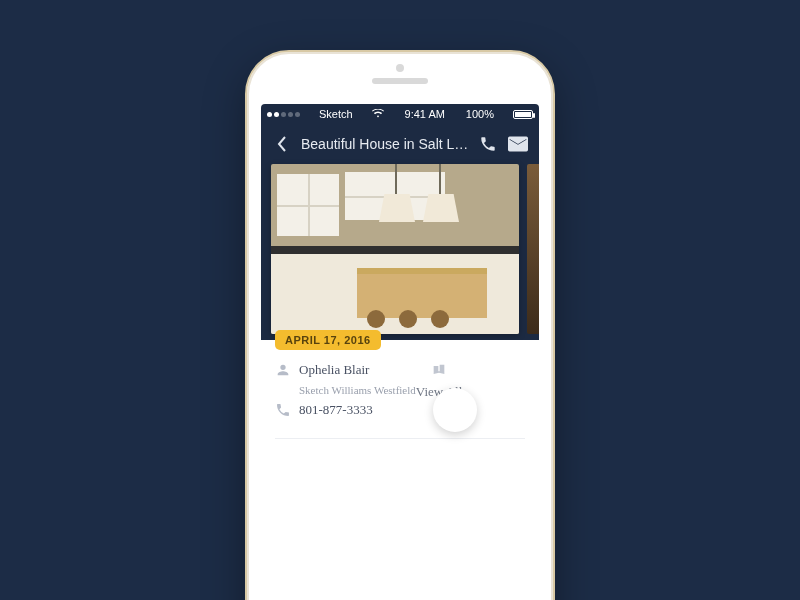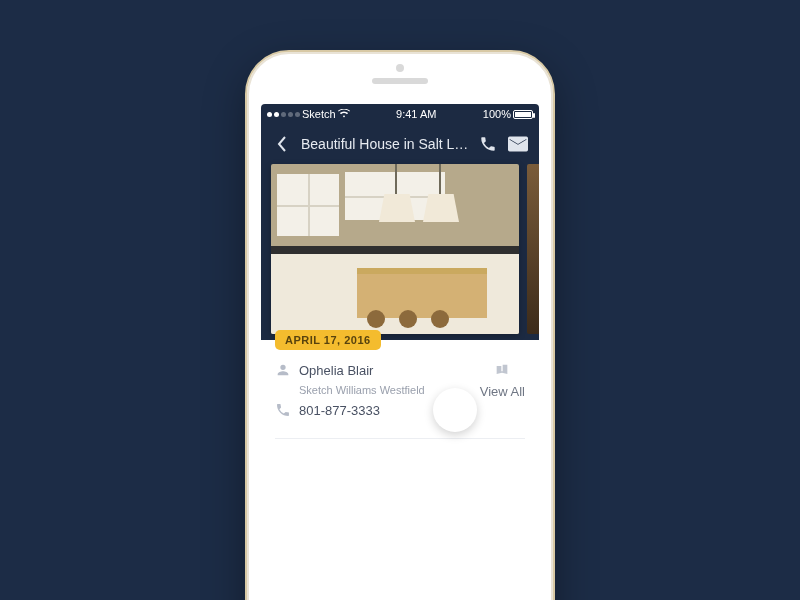--- a/index.html
+++ b/index.html
@@ -34,21 +34,21 @@
     position:absolute; left:14px; right:14px; top:52px; bottom:60px;
     border-radius: 4px;
     overflow:hidden;
     background:#1c2a42;
   }
   
   .status {
     height:20px; display:flex; align-items:center; justify-content:space-between;
     padding:0 6px; color:#fff; font-size:11px;
   }
-  .status .left, .status .right { display:flex; align-items:center; gap:2px; }
+  .status .left, .status .right { display:flex; align-items:center; gap:19px; }
   .dots { display:flex; gap:2px; }
   .dot { width:5px;height:5px;border-radius:50%;background:rgba(255,255,255,.3); }
   .dot.on { background:#fff; }
   .battery { width:20px;height:9px;border:1px solid #fff;border-radius:2px;position:relative; }
   .battery::after { content:"";position:absolute;right:-3px;top:2px;width:2px;height:5px;background:#fff;border-radius:1px; }
   .battery .fill { position:absolute;left:1px;top:1px;bottom:1px;width:16px;background:#fff; }
   
   .navbar {
     height:40px; display:flex; align-items:center; gap:8px;
     padding:0 10px; color:#e6eaf0;
@@ -99,21 +99,21 @@
   }
   .badge {
     position:absolute; left:14px; top:-10px;
     padding:4px 10px;
     background:#f4bc2e; color:#58430e;
     font-size:11px; font-weight:700; letter-spacing:.5px;
     border-radius:5px;
   }
   .meta {
     padding:22px 14px 10px 14px;
-    display:flex; justify-content:space-between;
+    display:flex; justify-content:flex-start;font-family:Liberation Serif, serif;
   }
   .agent { display:flex; flex-direction:column; gap:6px; }
   .row { display:flex; align-items:center; gap:8px; color:#495163; font-size:13px; }
   .row.small { color:#9aa0ad; font-size:11px; padding-left:24px; }
   .mini-icon { width:16px;height:16px;color:#b6bcc8;flex:0 0 16px; }
   .viewall { display:flex; align-items:center; gap:6px; color:#6f7684; font-size:13px; cursor:pointer;flex-direction:column; }
   .fab {
     position:absolute; right:62px; top:48px;
     width:44px;height:44px;border-radius:50%;
     background:#fff; box-shadow:0 3px 10px rgba(0,0,0,.18);

